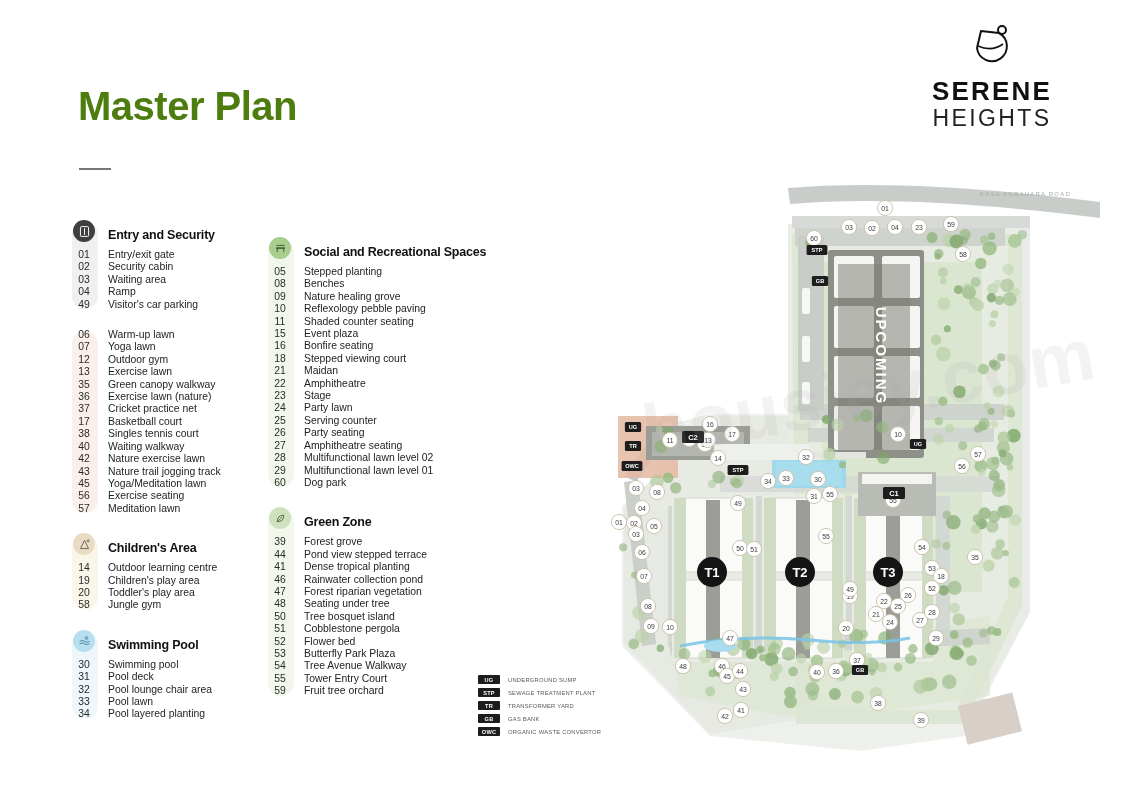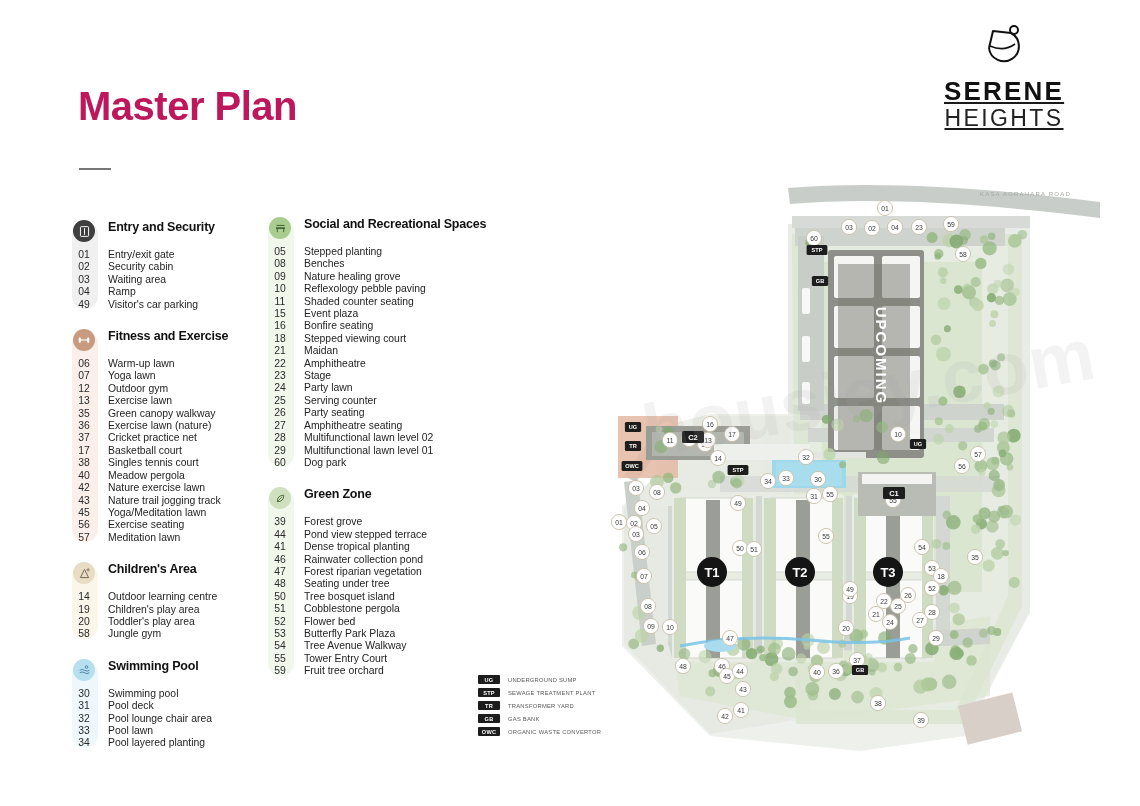--- a/index.html
+++ b/index.html
@@ -5,43 +5,43 @@
   * { box-sizing: border-box; margin:0; padding:0; }
   html,body { background:#ffffff; }
   body {
     width:1140px; height:806px; position:relative; overflow:hidden;
     font-family:"Liberation Sans", sans-serif; color:#1a1a1a;
   }
 
   
   .page-title{
     position:absolute; left:78px; top:84px;
-    font-size:40px; font-weight:bold; letter-spacing:-0.5px; color:#be185d;
+    font-size:40px; font-weight:bold; letter-spacing:-0.5px; color:#4d7c0f;
   }
   .title-rule{
     position:absolute; left:79px; top:168px; width:32px; height:2px; background:#777;
   }
   .brand{
-    position:absolute; right:76px; top:22px; width:120px; text-align:center;text-decoration:underline;
+    position:absolute; right:88px; top:22px; width:120px; text-align:center;
   }
   .brand-mark{ display:block; margin:0 auto 10px; }
   .brand-name{ font-size:26px; font-weight:bold; letter-spacing:2.2px; color:#111; line-height:1.05; }
   .brand-sub{ font-size:23px; font-weight:normal; letter-spacing:2.4px; color:#222; line-height:1.15;text-align:center; }
 
   
   .legend-col{ position:absolute; }
   .legend-col.col1{ left:70px; top:220px; width:200px; }
-  .legend-col.col2{ left:266px; top:217px; width:225px; }
+  .legend-col.col2{ left:266px; top:237px; width:225px; }
 
   .section{ position:relative; margin-bottom:18px; }
   .sec-pill{
     position:absolute; left:2px; top:2px; width:26px; bottom:2px;
     border-radius:13px; z-index:0;
   }
-  .sec-head{ position:relative; z-index:2; display:flex; align-items:flex-start; height:22px; margin-bottom:7px; }
+  .sec-head{ position:relative; z-index:2; display:flex; align-items:flex-end; height:22px; margin-bottom:7px; }
   .sec-badge{
     width:22px; height:22px; border-radius:50%; flex:0 0 22px;
     display:flex; align-items:center; justify-content:center; margin-left:3px;
   }
   .sec-title{ font-size:12.5px; font-weight:bold; color:#111; margin-left:13px; letter-spacing:-0.2px; }
   .sec-items{ position:relative; z-index:2; }
   .item{ display:flex; font-size:10.4px; line-height:12.4px; color:#232323; }
   .item .num{ width:28px; flex:0 0 28px; text-align:center; color:#2a2a2a; }
   .item .lbl{ margin-left:10px; }
 
@@ -111,30 +111,20 @@
           <span class="lbl">Ramp</span>
         </div>
         <div class="item">
           <span class="num">49</span>
           <span class="lbl">Visitor's car parking</span>
         </div>
       </div>
     </div>
     <div class="section">
       <div class="sec-pill" style="background: rgb(250, 240, 233);"></div>
-      <div class="sec-head">
-        <div class="sec-badge" style="background: rgb(200, 154, 128);">
-          <svg width="14" height="14" viewBox="0 0 16 16">
-            <line x1="3" y1="8" x2="13" y2="8" stroke="#fff" stroke-width="1.3"></line>
-            <rect x="2" y="5" width="2.4" height="6" rx="1" fill="#fff"></rect>
-            <rect x="11.6" y="5" width="2.4" height="6" rx="1" fill="#fff"></rect>
-          </svg>
-        </div>
-        <div class="sec-title">Fitness and Exercise</div>
-      </div>
       <div class="sec-items">
         <div class="item">
           <span class="num">06</span>
           <span class="lbl">Warm-up lawn</span>
         </div>
         <div class="item">
           <span class="num">07</span>
           <span class="lbl">Yoga lawn</span>
         </div>
         <div class="item">
@@ -160,21 +150,21 @@
         <div class="item">
           <span class="num">17</span>
           <span class="lbl">Basketball court</span>
         </div>
         <div class="item">
           <span class="num">38</span>
           <span class="lbl">Singles tennis court</span>
         </div>
         <div class="item">
           <span class="num">40</span>
-          <span class="lbl">Meadow pergola</span>
+          <span class="lbl">Waiting walkway</span>
         </div>
         <div class="item">
           <span class="num">42</span>
           <span class="lbl">Nature exercise lawn</span>
         </div>
         <div class="item">
           <span class="num">43</span>
           <span class="lbl">Nature trail jogging track</span>
         </div>
         <div class="item">

